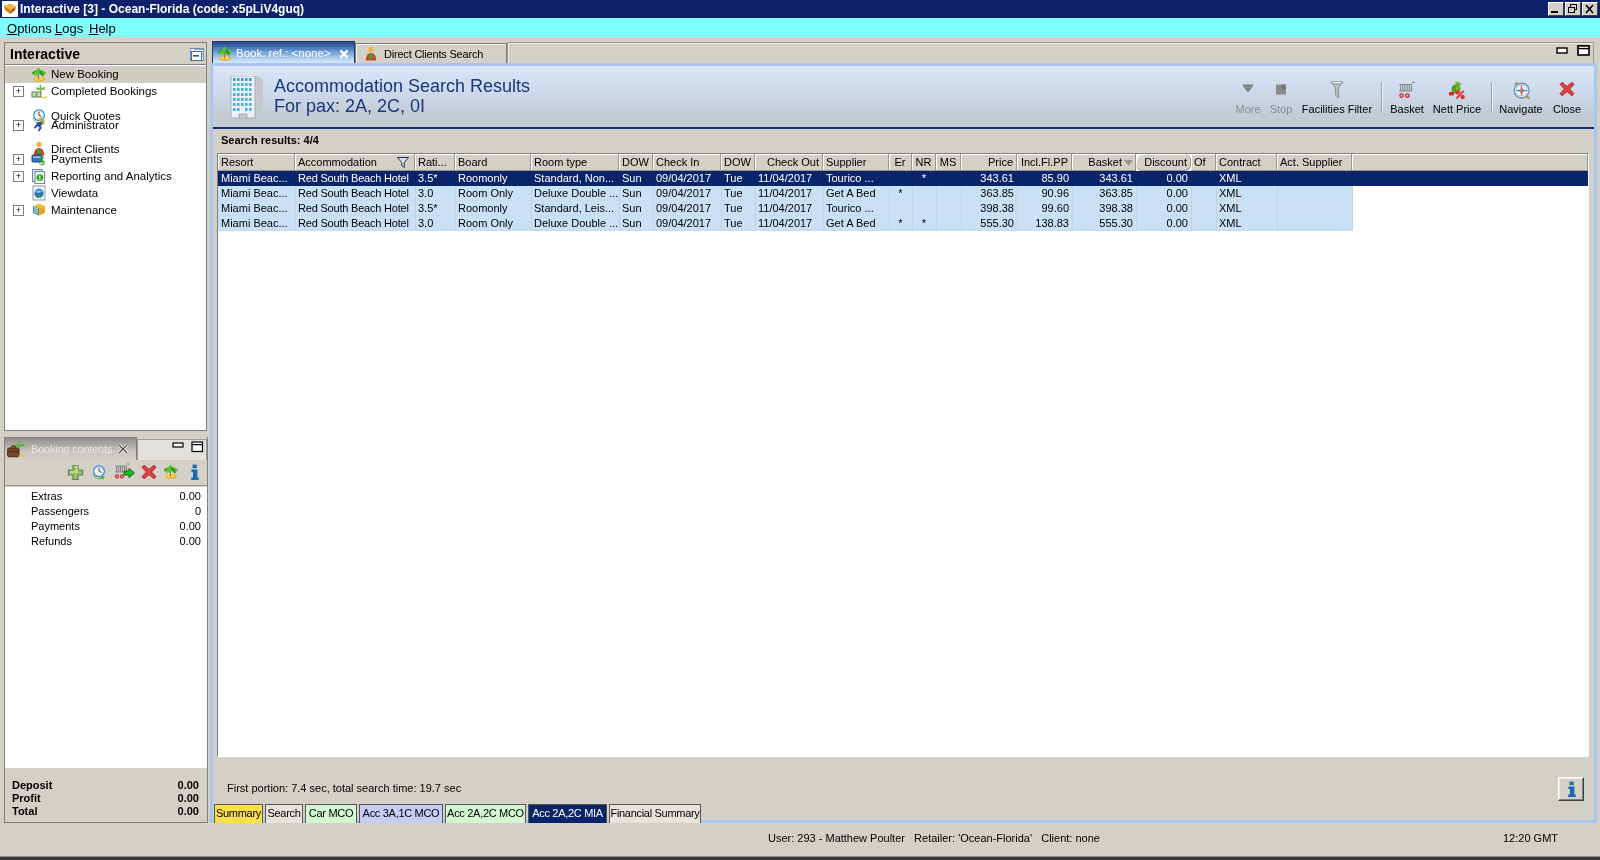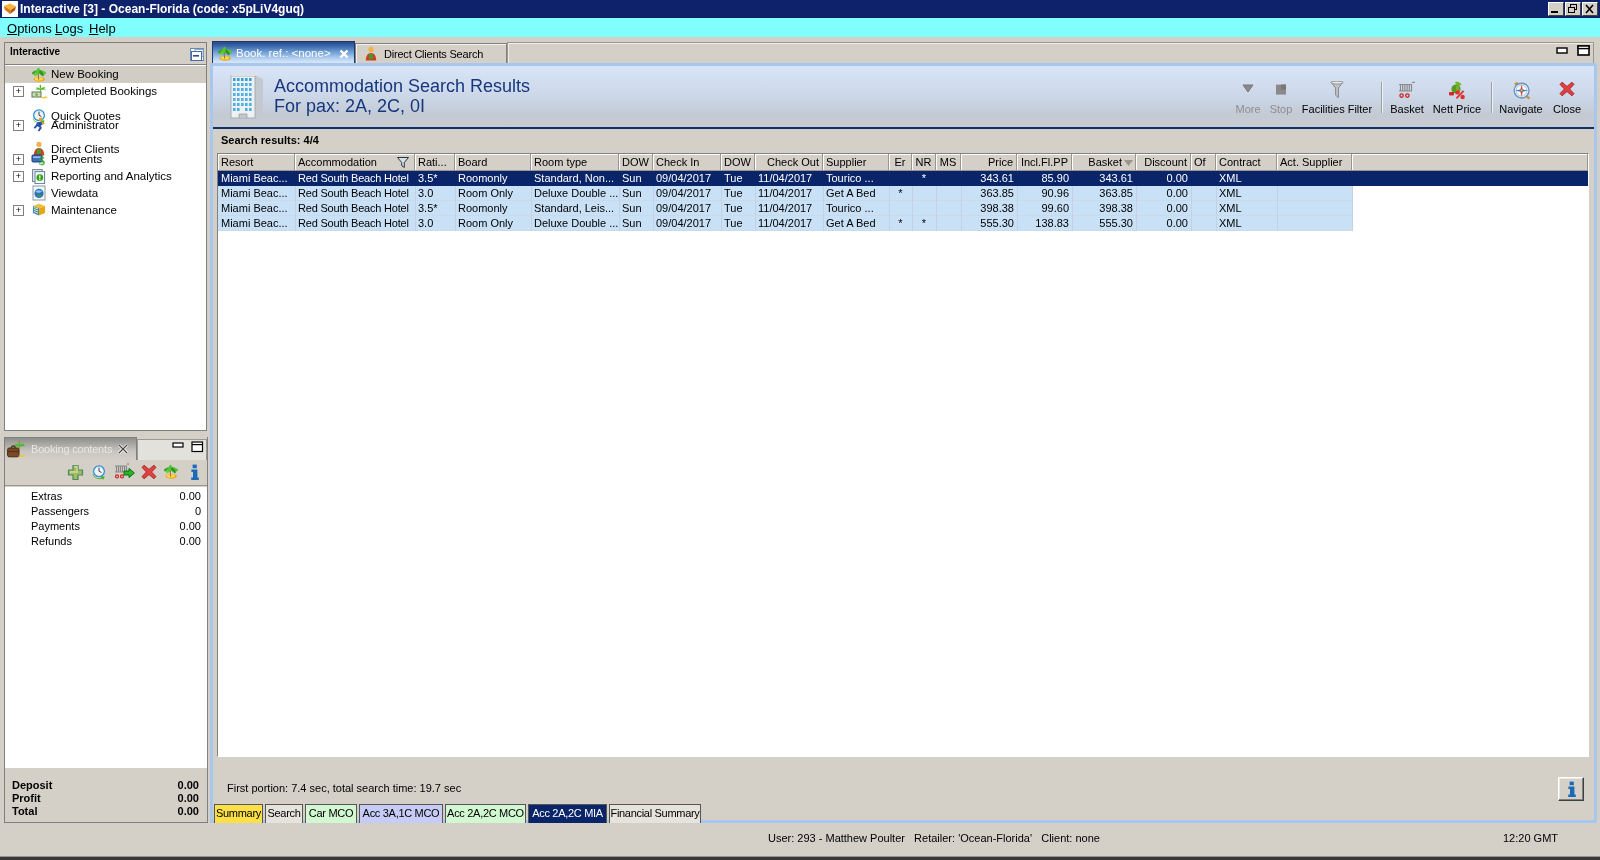--- a/index.html
+++ b/index.html
@@ -11,21 +11,21 @@
 #titletext { left:20px; top:2px; font-weight:bold; font-size:12px; color:#fff; }
 #appicon { left:2px; top:1px; width:16px; height:16px; background:#fff; }
 .winbtn { top:2px; width:16px; height:14px; background:#D4D0C8; border:1px solid; border-color:#fff #404040 #404040 #fff; }
 
 #menubar { left:0; top:18px; width:1600px; height:19px; background:#80FFFF; }
 .menuitem { top:21px; font-size:13px; color:#000; }
 .menuitem u { text-decoration:underline; }
 
 #treepanel { left:4px; top:42px; width:203px; height:389px; background:#fff; border:1px solid #808080; }
 #treehdr { left:0px; top:0px; width:201px; height:22px; background:#D4D0C8; border-bottom:1px solid #808080; }
-#treehdr .t { position:absolute; left:5px; top:3px; font-weight:bold; font-size:10px; }
+#treehdr .t { position:absolute; left:5px; top:3px; font-weight:bold; font-size:14px; }
 .treerow { left:0; width:201px; height:17px; }
 .trsel { background:#D1CDC5; }
 .trtext { position:absolute; left:46px; top:2px; font-size:11.5px; white-space:nowrap; }
 .tricon { position:absolute; left:26px; top:0px; width:16px; height:16px; }
 .expander { position:absolute; left:8px; top:3px; width:11px; height:11px; background:#fff; border:1px solid #808080; font-size:9px; line-height:9px; text-align:center; color:#000; }
 
 #bkpanel { left:4px; top:437px; width:204px; height:386px; background:#D4D0C8; border:1px solid #808080; border-top:none; }
 #bktab { left:4px; top:437px; width:133px; height:23px; background:linear-gradient(180deg,#8F8E8C,#C8C5BF 60%,#D4D0C8); border:1px solid #808080; border-bottom:none; }
 #bktabrest { left:137px; top:439px; width:70px; height:21px; background:#E3E1DC; border:1px solid #9a9a92; border-bottom:none; }
 #bktitle { position:absolute; left:26px; top:5px; color:#E8E6E0; font-size:11px; letter-spacing:-0.2px; }
@@ -431,21 +431,21 @@
 <div class="gh" style="left:537px;width:68px;text-align:right;">Check Out</div>
 <div class="gh" style="left:605px;width:66px;text-align:left;">Supplier</div>
 <div class="gh" style="left:671px;width:23px;text-align:center;">Er</div>
 <div class="gh" style="left:694px;width:24px;text-align:center;">NR</div>
 <div class="gh" style="left:718px;width:25px;text-align:center;">MS</div>
 <div class="gh" style="left:743px;width:56px;text-align:right;">Price</div>
 <div class="gh" style="left:799px;width:55px;text-align:right;">Incl.Fl.PP</div>
 <div class="gh" style="left:854px;width:64px;text-align:right;padding-right:13px;">Basket<svg style="position:absolute;right:2px;top:6px" width="9" height="6" viewBox="0 0 9 6">
           <path d="M0 0 h9 l-4.5 6 z" fill="#9a968e"></path>
         </svg></div>
-<div class="gh" style="left:918px;width:55px;text-align:right;">Discount</div>
+<div class="gh" style="left:918px;width:55px;text-align:right;border-radius:6px;">Discount</div>
 <div class="gh" style="left:973px;width:25px;text-align:left;">Of</div>
 <div class="gh" style="left:998px;width:61px;text-align:left;">Contract</div>
 <div class="gh" style="left:1059px;width:75px;text-align:left;">Act. Supplier</div>
 <div class="gh" style="left:1134px;width:236px;"></div>
 <div style="position:absolute;left:0px;top:17px;width:1370px;height:15px;background:#0A246A;"></div>
 <div class="gc" style="left:0px;top:17px;width:77px;text-align:left;color:#fff;">Miami Beac...</div>
 <div class="gc" style="left:77px;top:17px;width:120px;text-align:left;color:#fff;letter-spacing:-0.2px;">Red South Beach Hotel</div>
 <div class="gc" style="left:197px;top:17px;width:40px;text-align:left;color:#fff;">3.5*</div>
 <div class="gc" style="left:237px;top:17px;width:76px;text-align:left;color:#fff;">Roomonly</div>
 <div class="gc" style="left:313px;top:17px;width:88px;text-align:left;color:#fff;">Standard, Non...</div>

